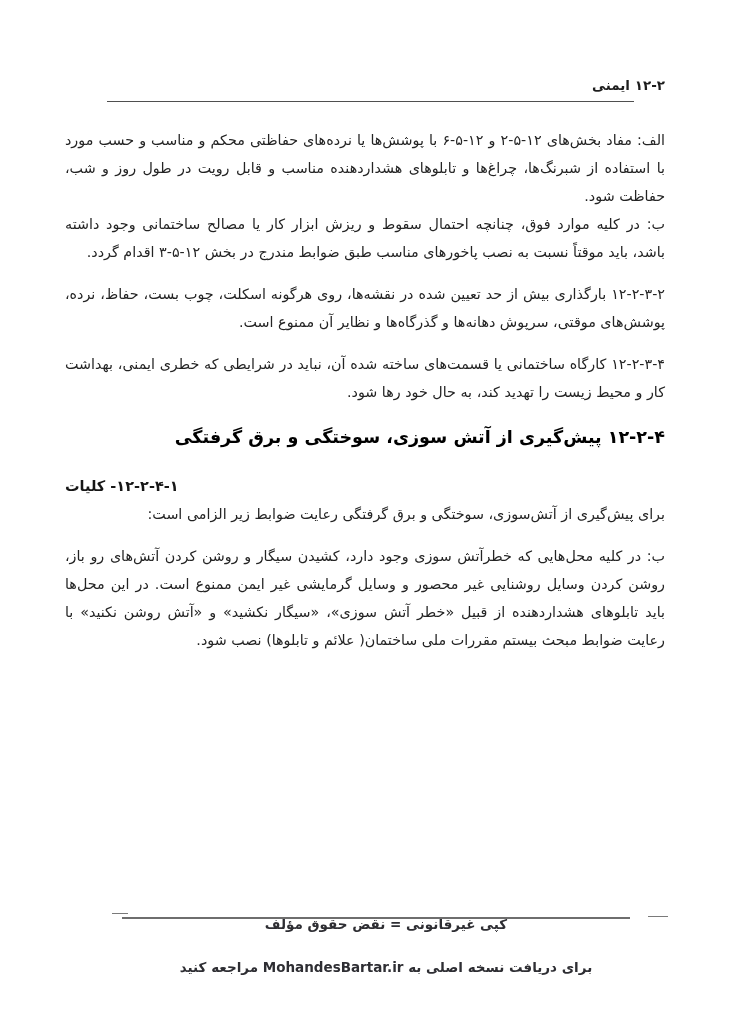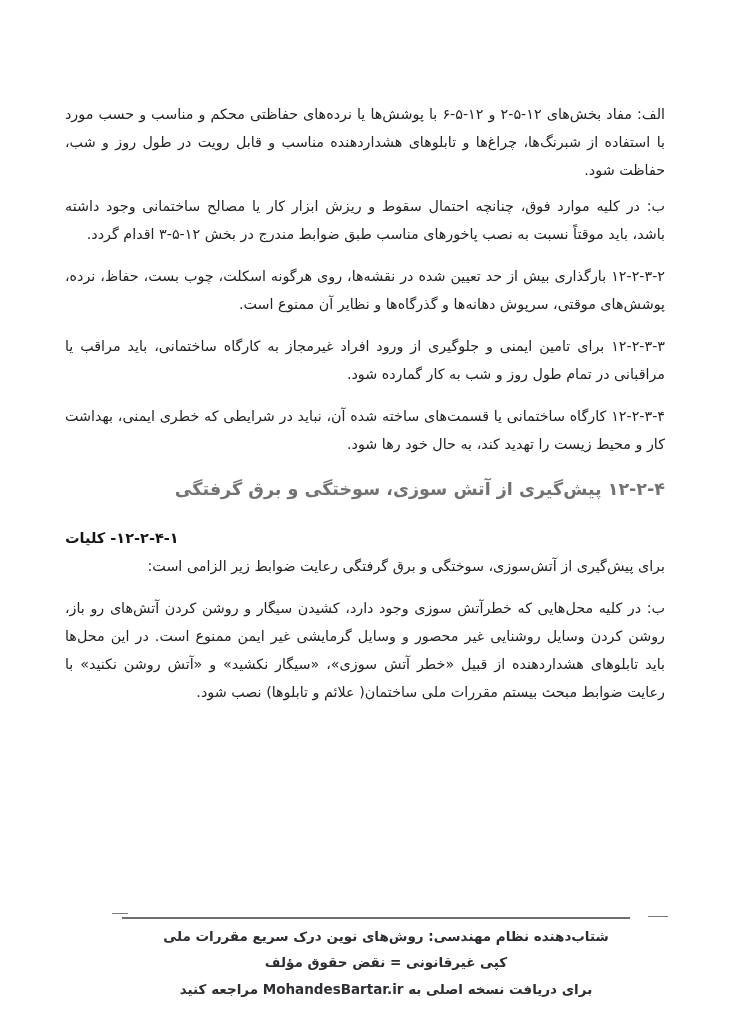--- a/index.html
+++ b/index.html
@@ -33,30 +33,30 @@
   
   .blk {
     font-size: 14.3px;
     line-height: 28px;
     text-align: justify;
     text-justify: inter-word;
     margin: 14px 0 0 0;
   }
   .blocks .blk:first-child { margin-top: 24px; }
   .para { margin-top: 14px; }
-  .para_tight { margin-top: 8px; }
+  .para_tight { margin-top: 0; }
   .para_section { }
   .plain { margin-top: 0; }
   .heading1 {
     font-size: 17.5px;
     font-weight: bold;
     line-height: 26px;
     text-align: right;
     margin-top: 18px;
-    color: #737373;
+    color: #000000;
   }
   .heading2 {
     font-size: 14.5px;
     font-weight: bold;
     line-height: 28px;
     text-align: left;
     margin-top: 22px;
     color: #161616;
   }
   .lead { font-weight: normal; }
@@ -79,58 +79,61 @@
     border-top: 2px solid #6e6e6e;
   }
   .footer-dash { position: absolute; border-top: 1.5px solid #7a7a7a; }
   .dash-left  { top: 2px; left: 112px; width: 16px; }
   .dash-right { top: 5px; left: 648px; width: 20px; }
 
   .footer-line1, .footer-line3 {
     text-align: center;
     font-size: 13.5px;
     padding: 0 40px 0 80px;
+    margin-top: 16px;
   }
   .footer-line1 { margin-top: 12px; line-height: 26px; }
   .footer-line2 {
     display: flex;
     justify-content: center;
     gap: 38px;
     font-size: 13.5px;
     line-height: 27px;
     padding: 0 40px 0 80px;
   }
   .footer-line3 { line-height: 27px; }
   .footer-line3 .site { direction: ltr; unicode-bidi: embed; }
 </style>
 </head>
 <body>
 
 <div class="page">
   <div class="content">
+    <div class="page-header">
+      <div class="chapter-title">۱۲-۲ ایمنی</div>
+      <div class="header-rule"></div>
+    </div>
 
     <div class="blocks" id="blocks">
         <p class="blk para"><b class="lead">الف:</b> مفاد بخش‌های ۱۲-۵-۲ و ۱۲-۵-۶ با پوشش‌ها یا نرده‌های حفاظتی محکم و مناسب و حسب مورد با استفاده از شبرنگ‌ها، چراغ‌ها و تابلوهای هشداردهنده مناسب و قابل رویت در طول روز و شب، حفاظت شود.</p>
         <p class="blk para_tight"><b class="lead">ب:</b> در کلیه موارد فوق، چنانچه احتمال سقوط و ریزش ابزار کار یا مصالح ساختمانی وجود داشته باشد، باید موقتاً نسبت به نصب پاخورهای مناسب طبق ضوابط مندرج در بخش ۱۲-۵-۳ اقدام گردد.</p>
         <p class="blk para_section"><b class="lead">۱۲-۲-۳-۲</b> بارگذاری بیش از حد تعیین شده در نقشه‌ها، روی هرگونه اسکلت، چوب بست، حفاظ، نرده، پوشش‌های موقتی، سرپوش دهانه‌ها و گذرگاه‌ها و نظایر آن ممنوع است.</p>
-        <p class="blk para"><b class="lead">۱۲-۲-۳-۳</b> برای تامین ایمنی و جلوگیری از ورود افراد غیرمجاز به کارگاه ساختمانی، باید مراقب یا مراقبانی در تمام طول روز و شب به کار گمارده شود.</p>
         <p class="blk para"><b class="lead">۱۲-۲-۳-۴</b> کارگاه ساختمانی یا قسمت‌های ساخته شده آن، نباید در شرایطی که خطری ایمنی، بهداشت کار و محیط زیست را تهدید کند، به حال خود رها شود.</p>
         <div class="blk heading1">۱۲-۲-۴ پیش‌گیری از آتش سوزی، سوختگی و برق گرفتگی</div>
         <div class="blk heading2">۱۲-۲-۴-۱- کلیات</div>
         <p class="blk plain">برای پیش‌گیری از آتش‌سوزی، سوختگی و برق گرفتگی رعایت ضوابط زیر الزامی است:</p>
         <p class="blk para"><b class="lead">ب:</b> در کلیه محل‌هایی که خطرآتش سوزی وجود دارد، کشیدن سیگار و روشن کردن آتش‌های رو باز، روشن کردن وسایل روشنایی غیر محصور و وسایل گرمایشی غیر ایمن ممنوع است. در این محل‌ها باید تابلوهای هشداردهنده از قبیل «خطر آتش سوزی»، «سیگار نکشید» و «آتش روشن نکنید» با رعایت ضوابط مبحث بیستم مقررات ملی ساختمان( علائم و تابلوها) نصب شود.</p>
       </div>
   </div>
 
   <div class="footer">
     <div class="footer-rule"></div>
     <div class="footer-dash dash-left"></div>
     <div class="footer-dash dash-right"></div>
 
-    <div class="footer-line1">شتاب‌دهنده نظام مهندسی: روش‌های نوین درک سریع مقررات ملی</div>
 
     <div class="footer-line2">
       <span>کپی غیرقانونی = نقض حقوق مؤلف</span>
     </div>
 
     <div class="footer-line3">
       <span>برای دریافت نسخه اصلی به</span>
       <span class="site">MohandesBartar.ir</span>
       <span>مراجعه کنید</span>
     </div>

